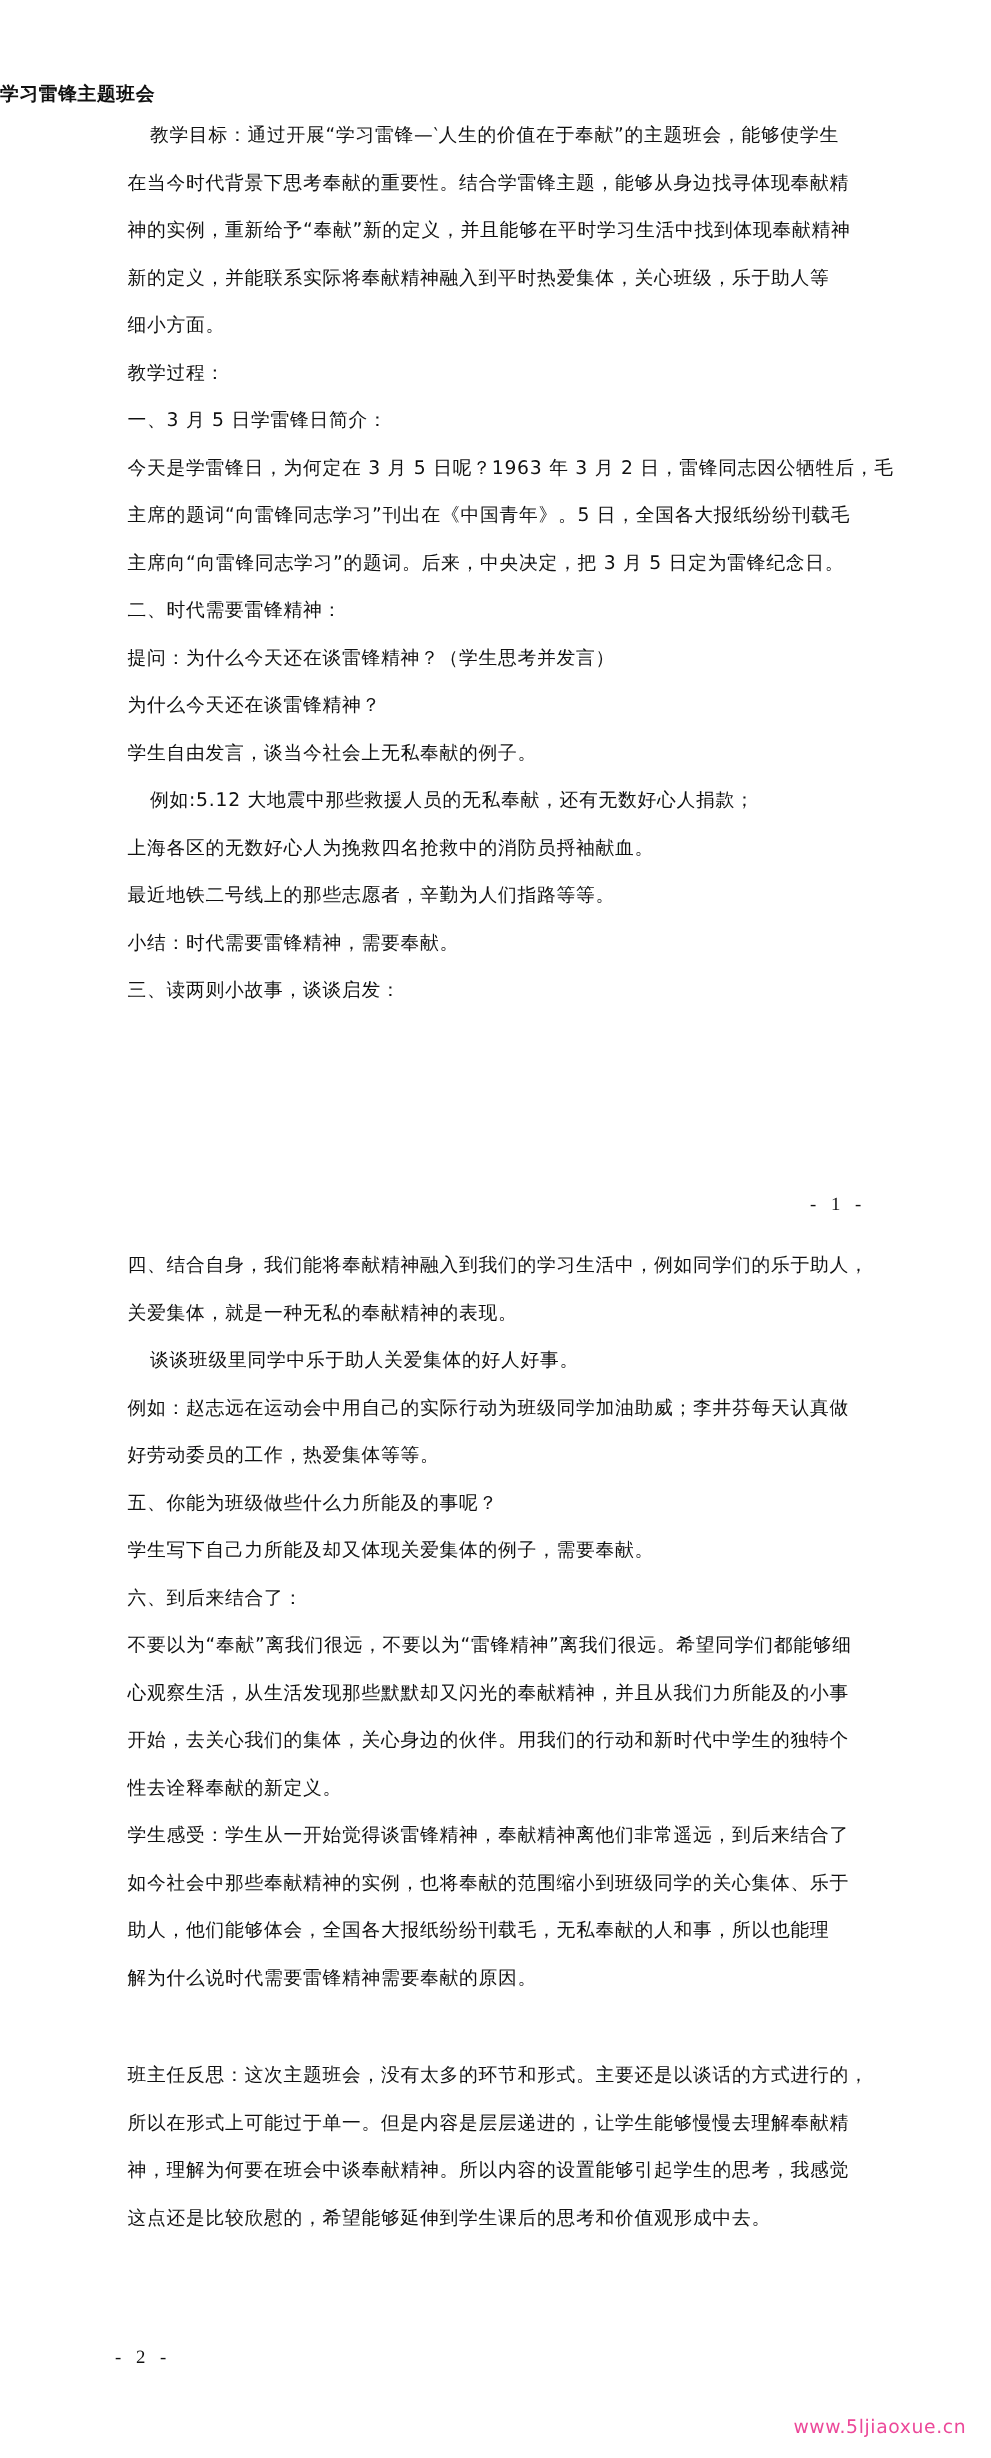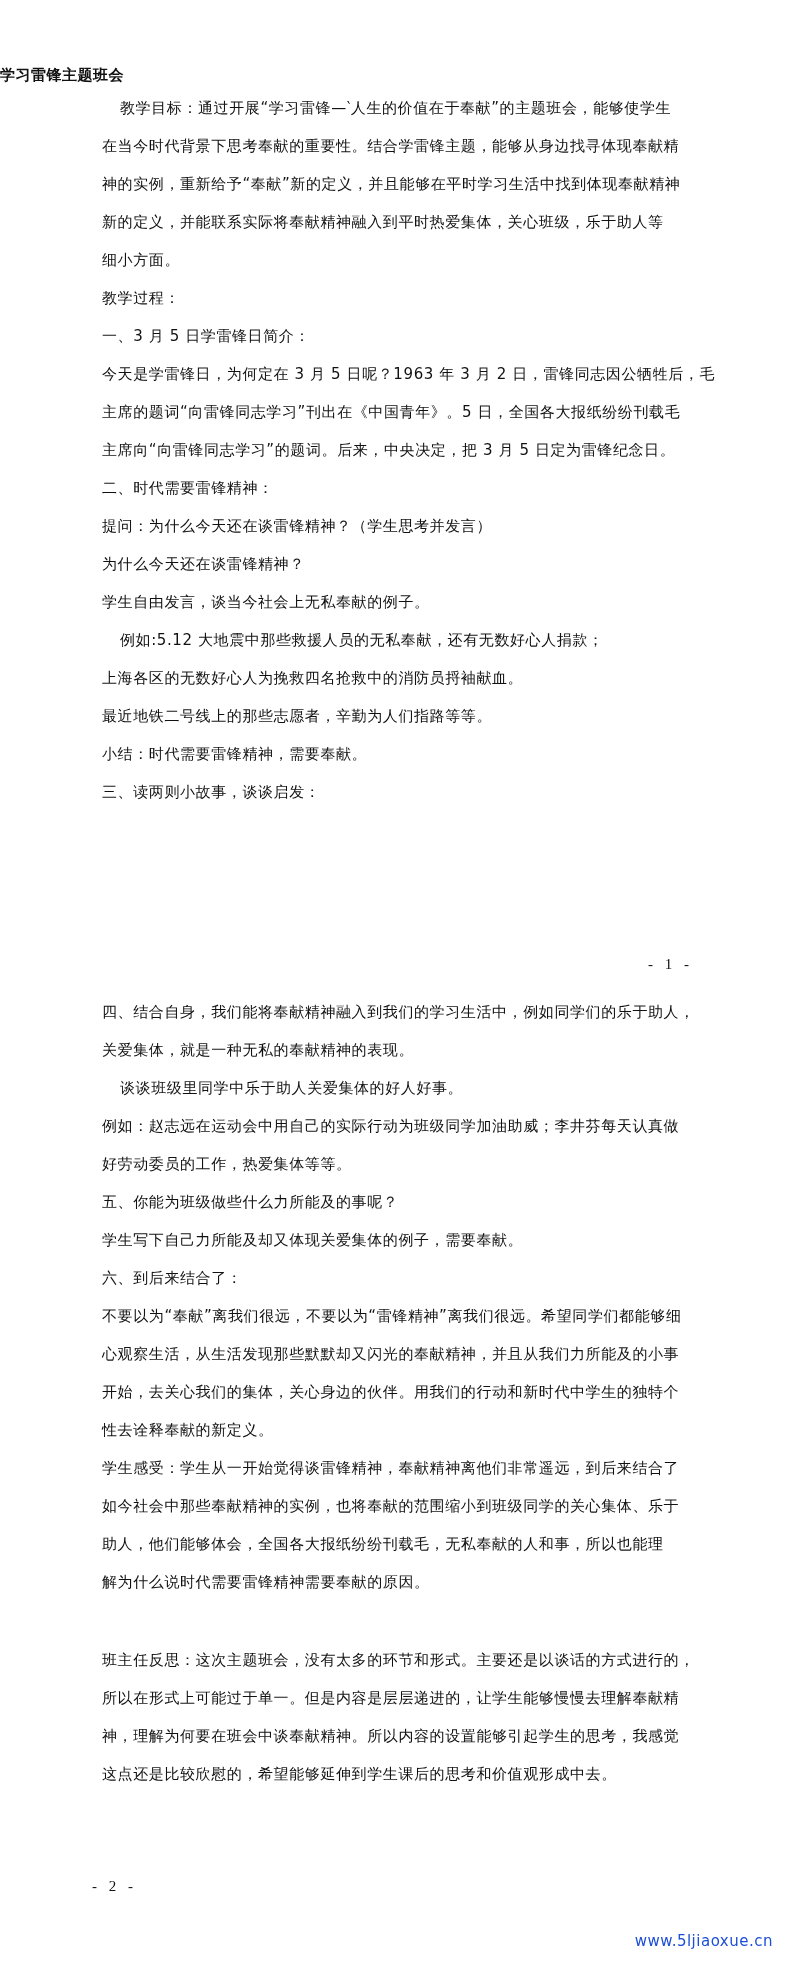--- a/index.html
+++ b/index.html
@@ -6,21 +6,21 @@
   body { width: 793px; height: 1966px; position: relative; overflow: hidden;
          font-family: "DejaVu Sans", "Liberation Sans", sans-serif; color: #111; }
   .page { position: absolute; left: 0; width: 793px; }
   .line { position: absolute; left: 102px; width: 600px; font-size: 15px; line-height: 20px;
           white-space: nowrap; letter-spacing: 0.6px; }
   .indent { left: 120px; }
   .title { position: absolute; left: 0; width: 793px; text-align: left; font-size: 15px;
            font-weight: bold; top: 66px; letter-spacing: 0.5px; }
   .pnum { position: absolute; font-family: "Liberation Serif", serif; font-size: 15px; letter-spacing: 4px; }
   .watermark { position: absolute; right: 20px; top: 1932px; font-family: "DejaVu Sans", sans-serif;
-               font-size: 15px; color: #1d4ed8; letter-spacing: 0.5px; }
+               font-size: 15px; color: #ec4899; letter-spacing: 0.5px; }
 </style>
 </head>
 <body>
 
 <div class="page">
   <div class="title">学习雷锋主题班会</div>
 
   <div class="line indent" style="top:98px">教学目标：通过开展“学习雷锋—‵人生的价值在于奉献”的主题班会，能够使学生</div>
   <div class="line" style="top:136px">在当今时代背景下思考奉献的重要性。结合学雷锋主题，能够从身边找寻体现奉献精</div>
   <div class="line" style="top:174px">神的实例，重新给予“奉献”新的定义，并且能够在平时学习生活中找到体现奉献精神</div>

